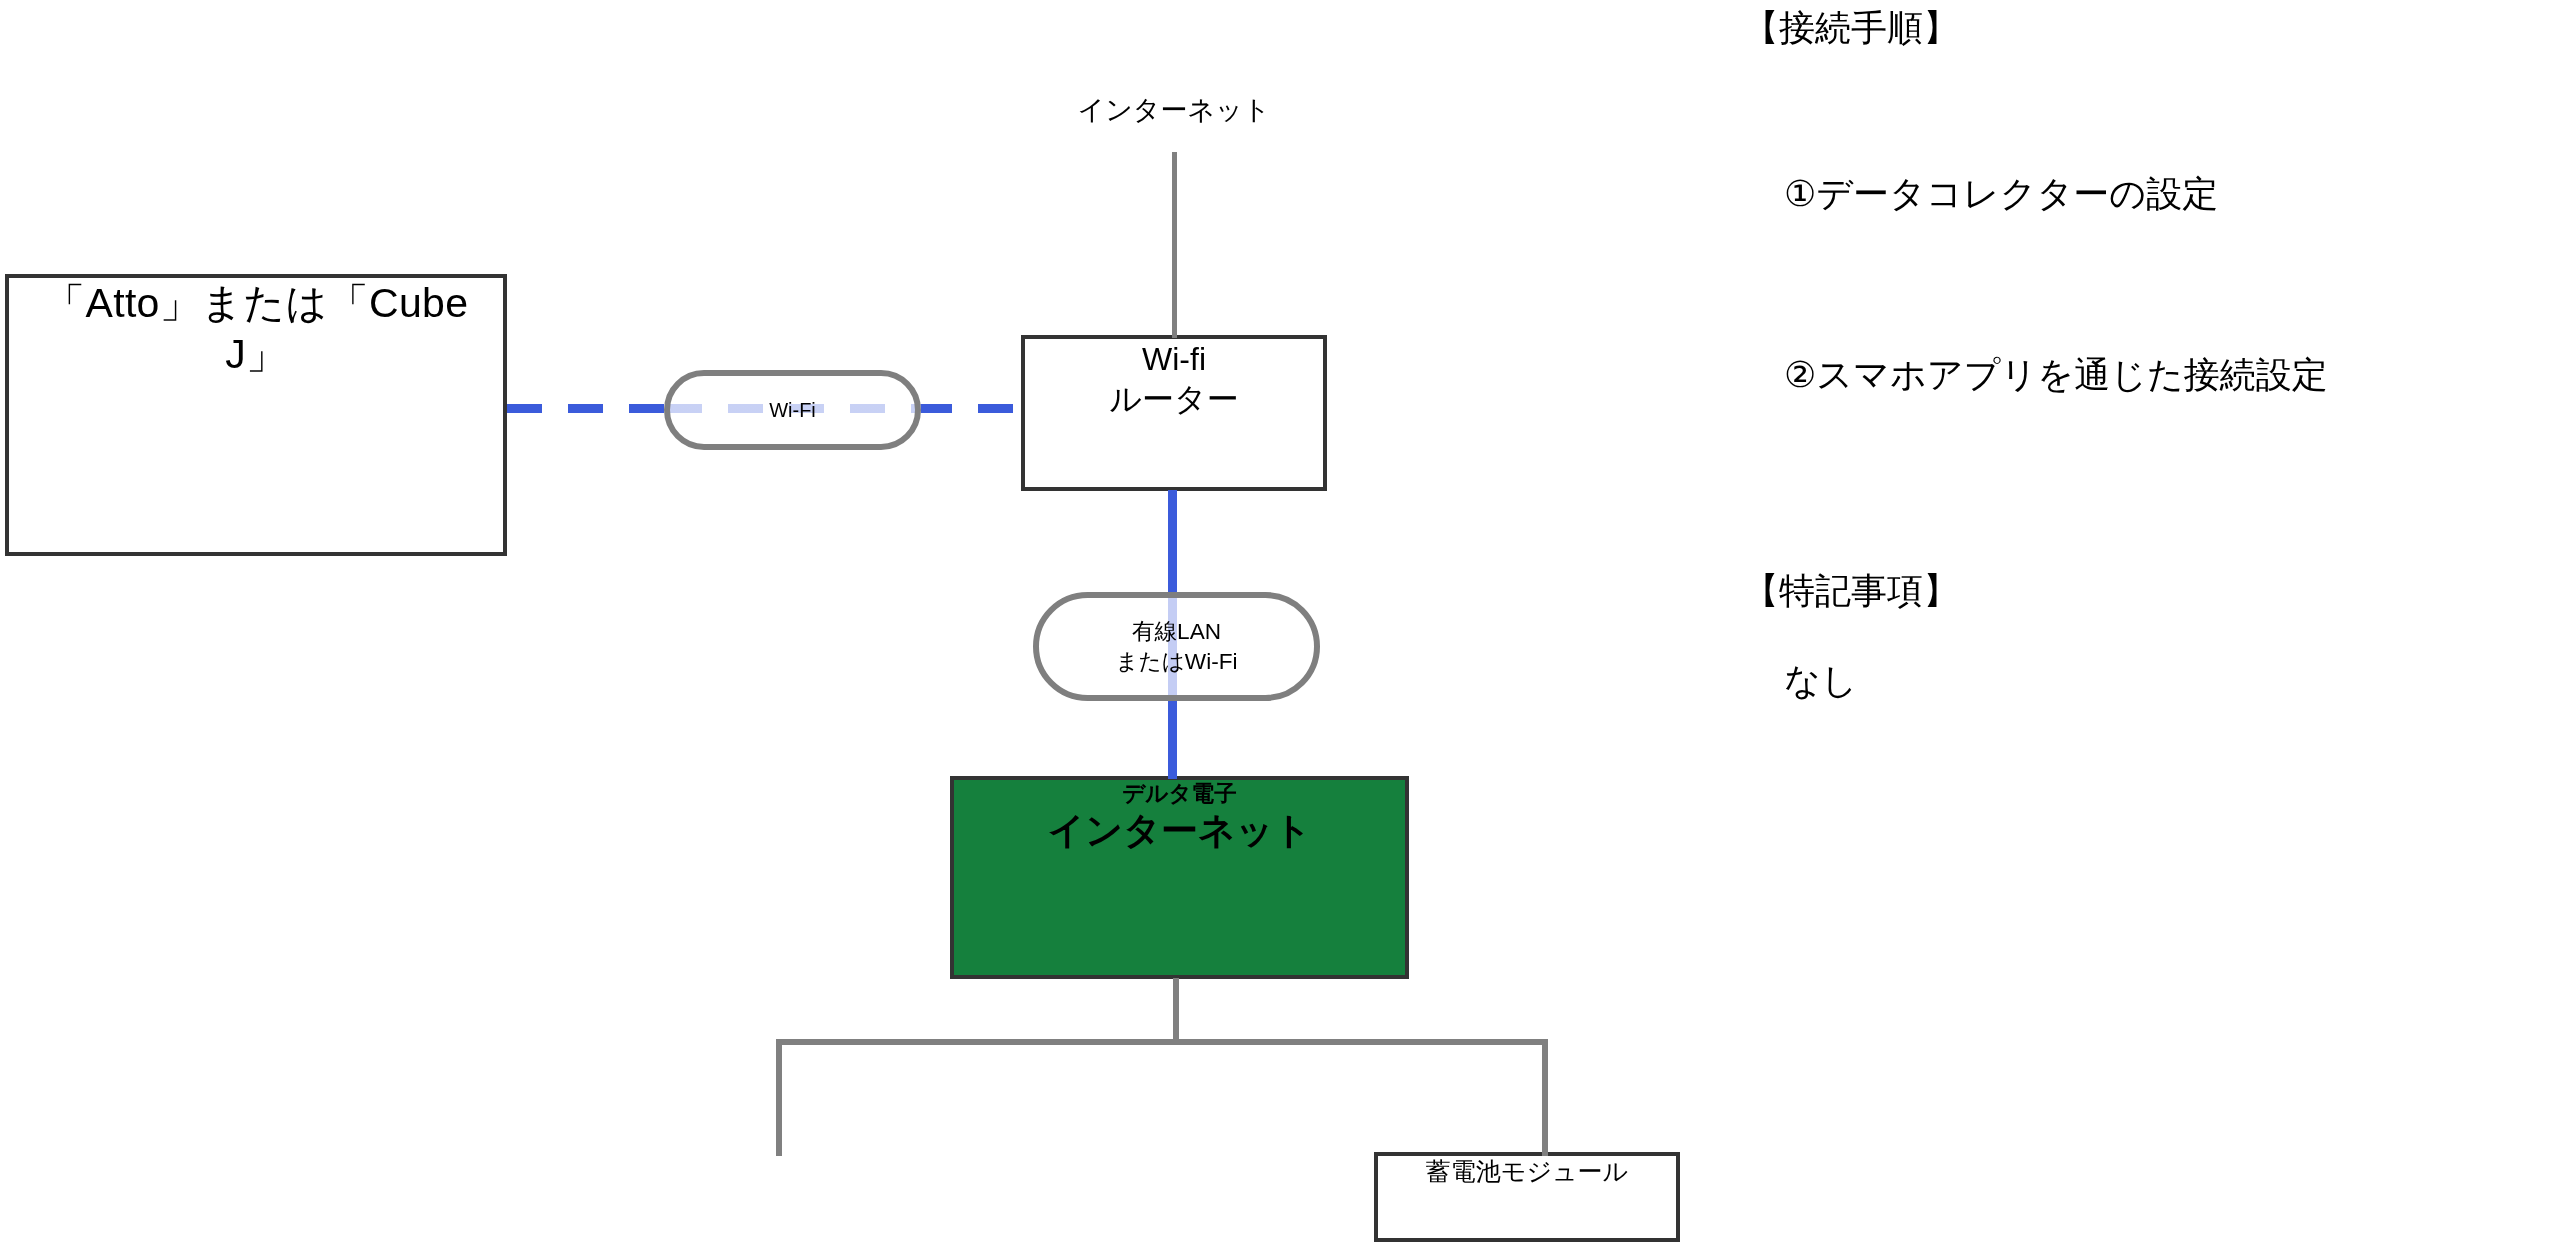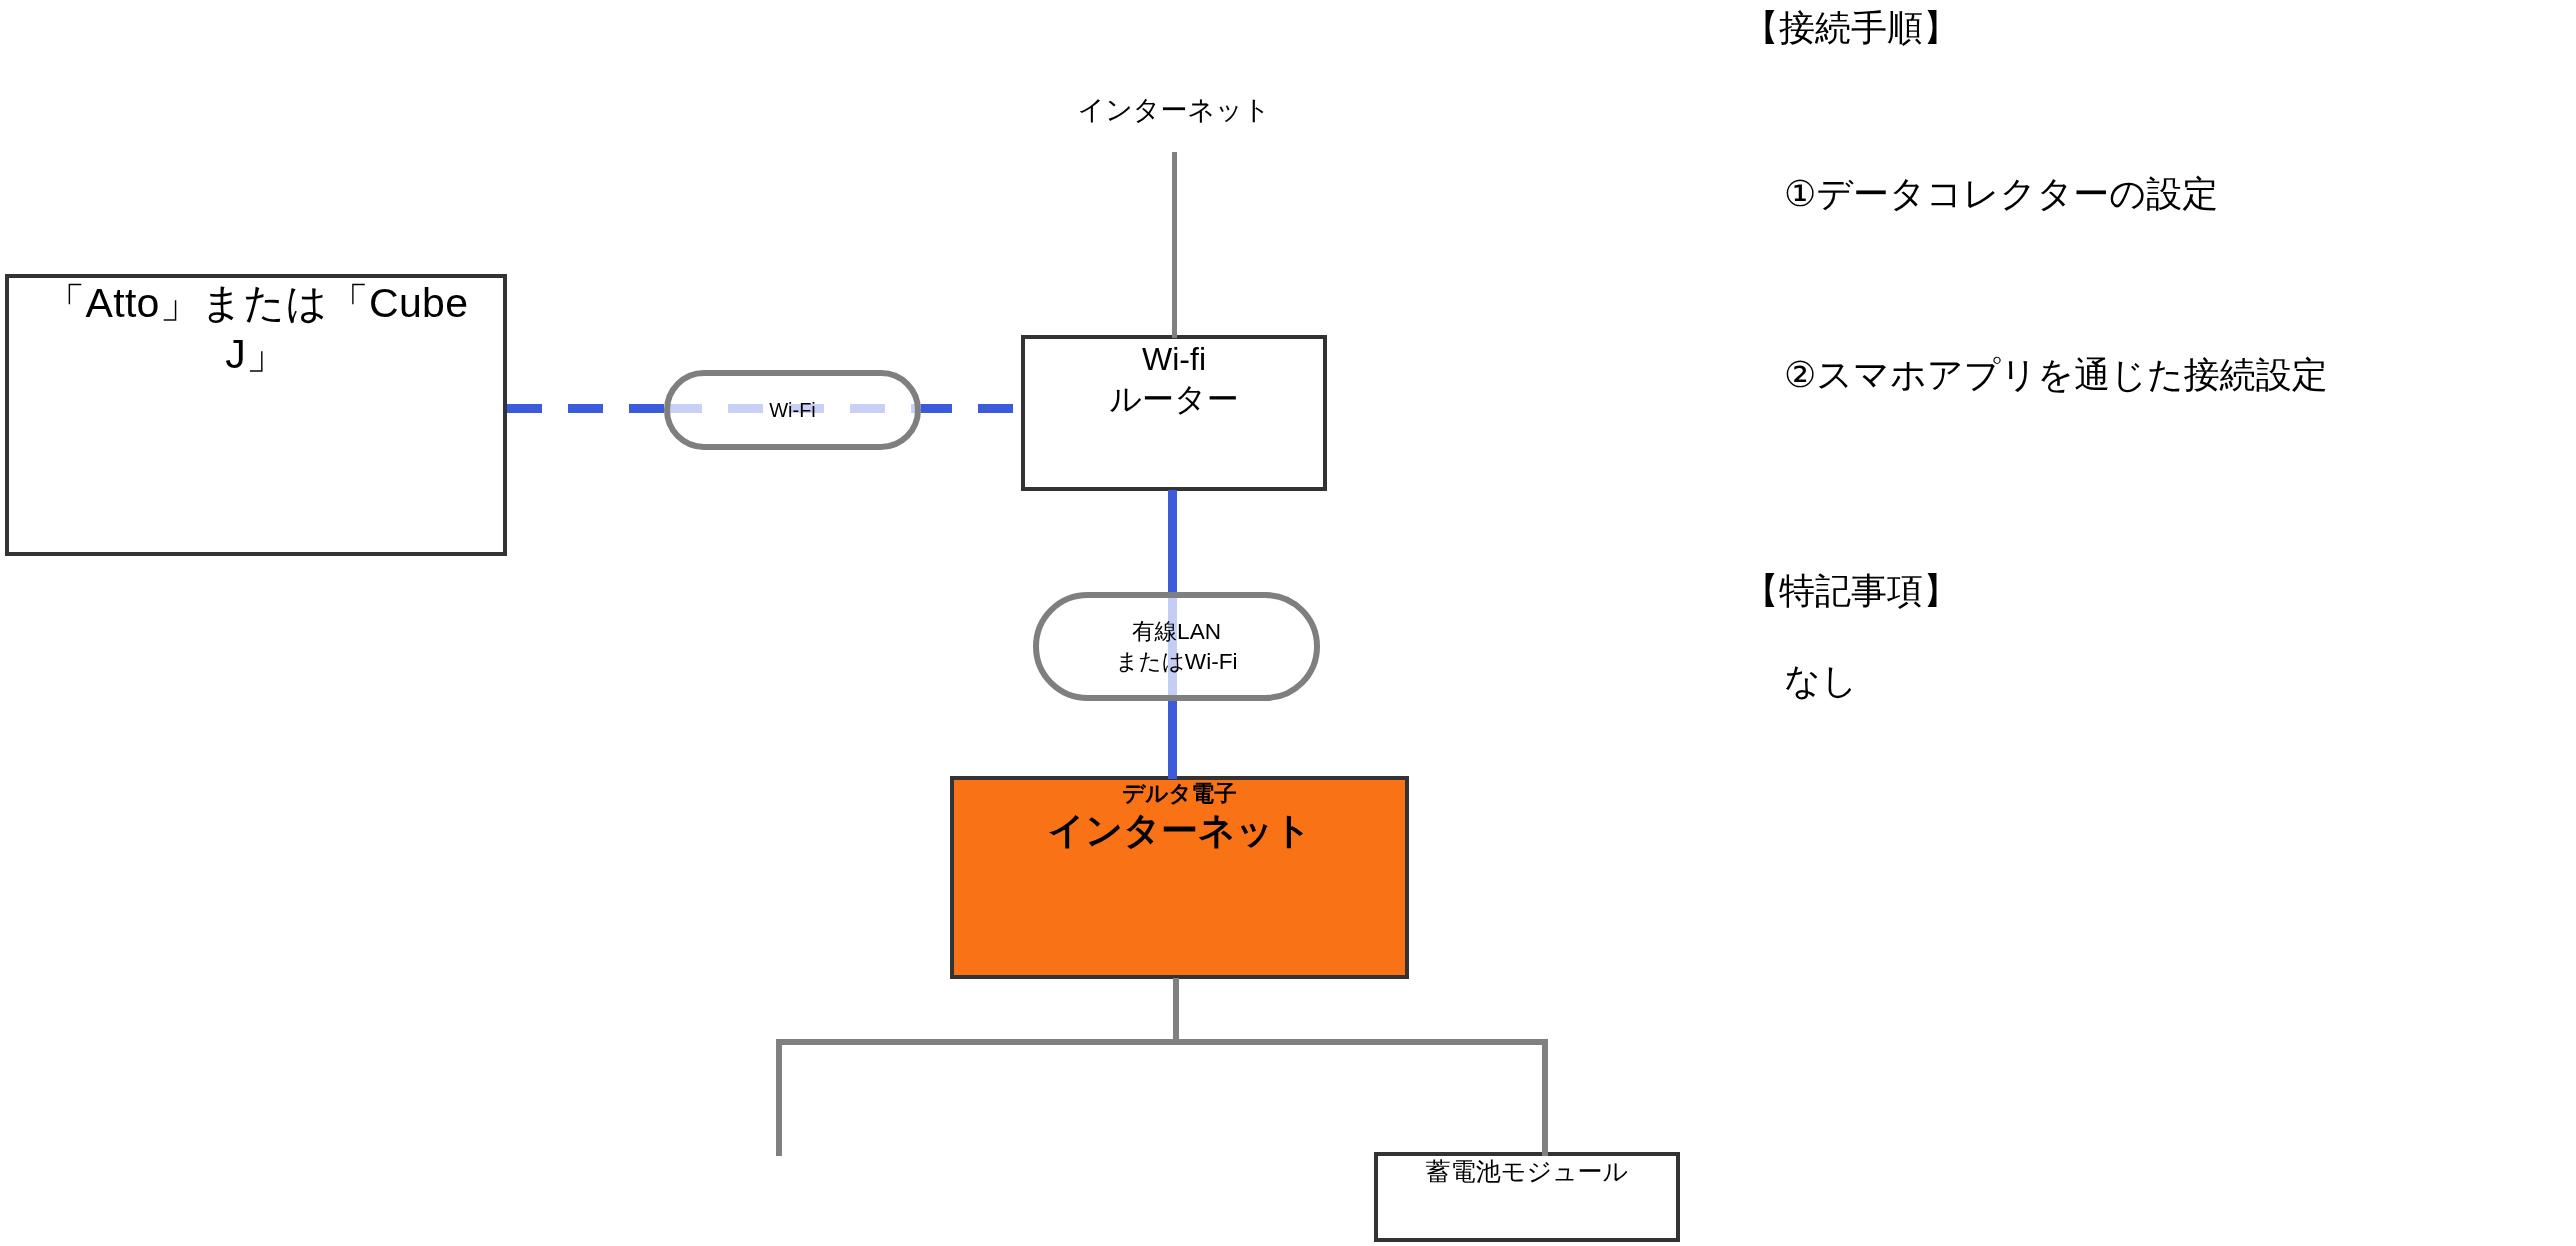--- a/index.html
+++ b/index.html
@@ -149,21 +149,21 @@
   <div class="blue-v" style="left:1168px; top:490px; width:9.3px; height:106px;"></div>
   <div class="blue-v faded" style="left:1168px; top:596px; width:9.3px; height:106px;"></div>
   <div class="blue-v" style="left:1168px; top:699px; width:9.3px; height:80px;"></div>
 
   <div class="pill-mask" style="left:1033px; top:592px; width:287px; height:109px;"></div>
   <div class="pill" style="left:1033px; top:592px; width:287px; height:109px;">
     <span class="t-pill">有線LAN</span>
     <span class="t-pill">またはWi-Fi</span>
   </div>
 
-  <div class="node-box" style="left:950px; top:776px; width:459px; height:203px; background:#f97316;">
+  <div class="node-box" style="left:950px; top:776px; width:459px; height:203px; background:#15803d;">
     <span class="t-dc-sub">デルタ電子</span>
     <span class="t-dc-main">インターネット</span>
   </div>
 
   <div class="line-v" style="left:1173px; top:978px; width:6px; height:67px;"></div>
   <div class="line-h" style="left:776px; top:1039px; width:772px; height:6px;"></div>
   <div class="line-v" style="left:776px; top:1039px; width:6px; height:117px;"></div>
   <div class="line-v" style="left:1542px; top:1039px; width:6px; height:117px;"></div>
 
 

